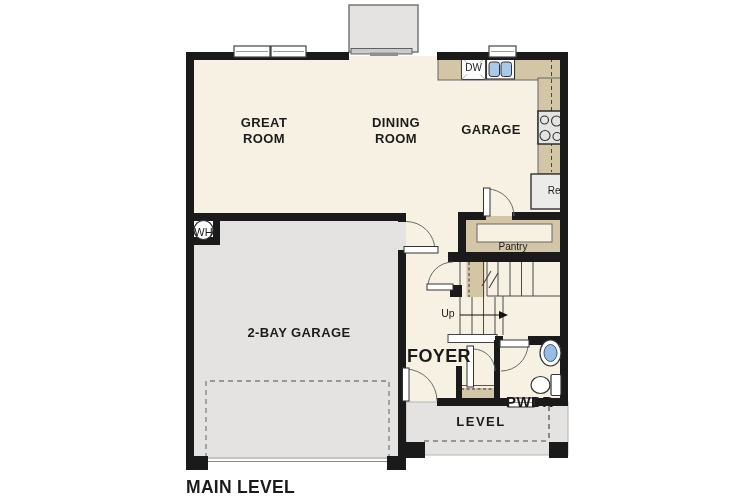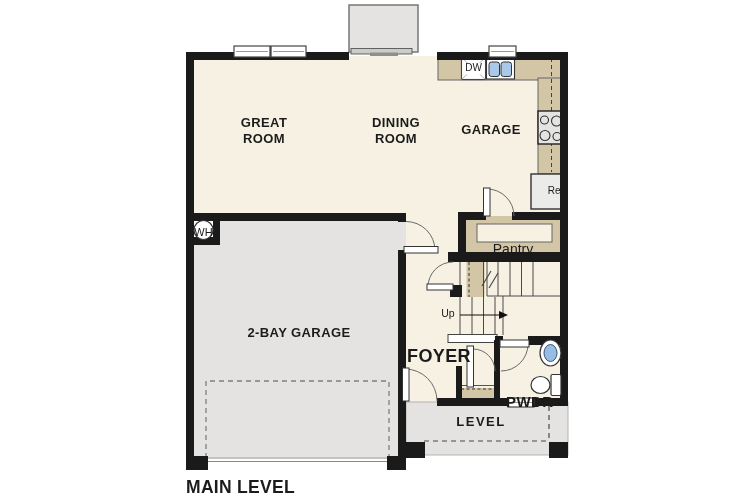--- a/index.html
+++ b/index.html
@@ -194,19 +194,19 @@
   </g>
 </svg>
 
   <div class="lbl" style="left:222px;top:115px;width:84px;">GREAT ROOM</div>
   <div class="lbl" style="left:354px;top:115px;width:84px;">DINING ROOM</div>
   <div class="lbl" style="left:447px;top:122px;width:88px;">GARAGE</div>
   <div class="lbl" style="left:247px;top:325px;width:104px;">2-BAY GARAGE</div>
   <div class="lbl" style="left:407px;top:346px;width:40px;font-size:18px;">FOYER</div>
   <div class="lbl" style="left:506px;top:365px;width:46px;font-size:15px;margin-top:28px;">PWDR</div>
   <div class="lbl" style="left:438px;top:414px;width:86px;letter-spacing:1.5px;">LEVEL</div>
-  <div class="lbl sm" style="left:487px;top:241px;width:52px;font-size:14px;">Pantry</div>
+  <div class="lbl sm" style="left:487px;top:241px;width:52px;font-size:10px;">Pantry</div>
   <div class="lbl sm" style="left:437px;top:307px;width:22px;font-size:10.5px;">Up</div>
   <div class="lbl sm" style="left:462px;top:62px;width:23px;font-size:10px;">DW</div>
   <div class="lbl sm" style="left:532px;top:185px;width:47px;font-size:10px;">Ref</div>
   <div class="lbl sm" style="left:194px;top:226px;width:19px;font-size:11px;">WH</div>
   <div class="lbl" style="left:186px;top:477px;width:200px;text-align:left;font-size:17.5px;letter-spacing:.3px;">MAIN LEVEL</div>
 </div>
 
 </body></html>

